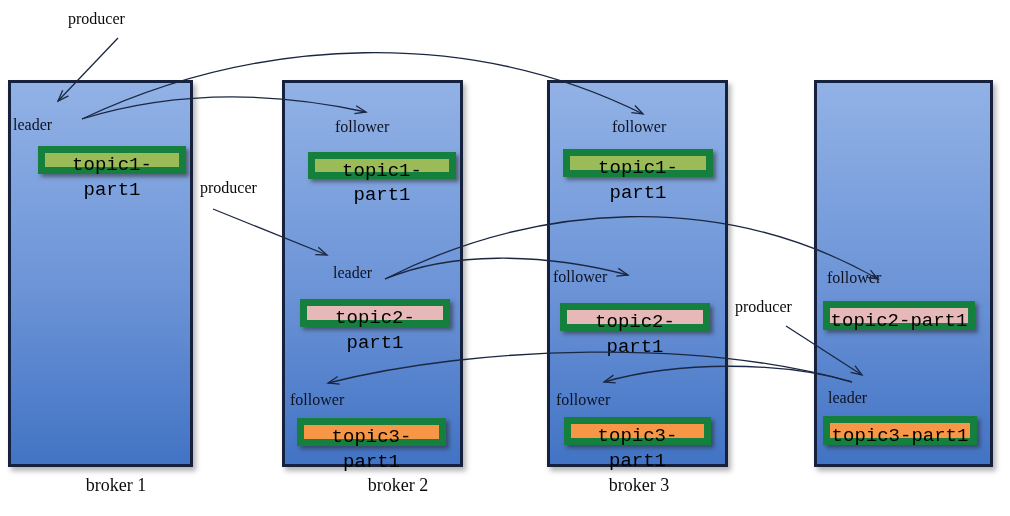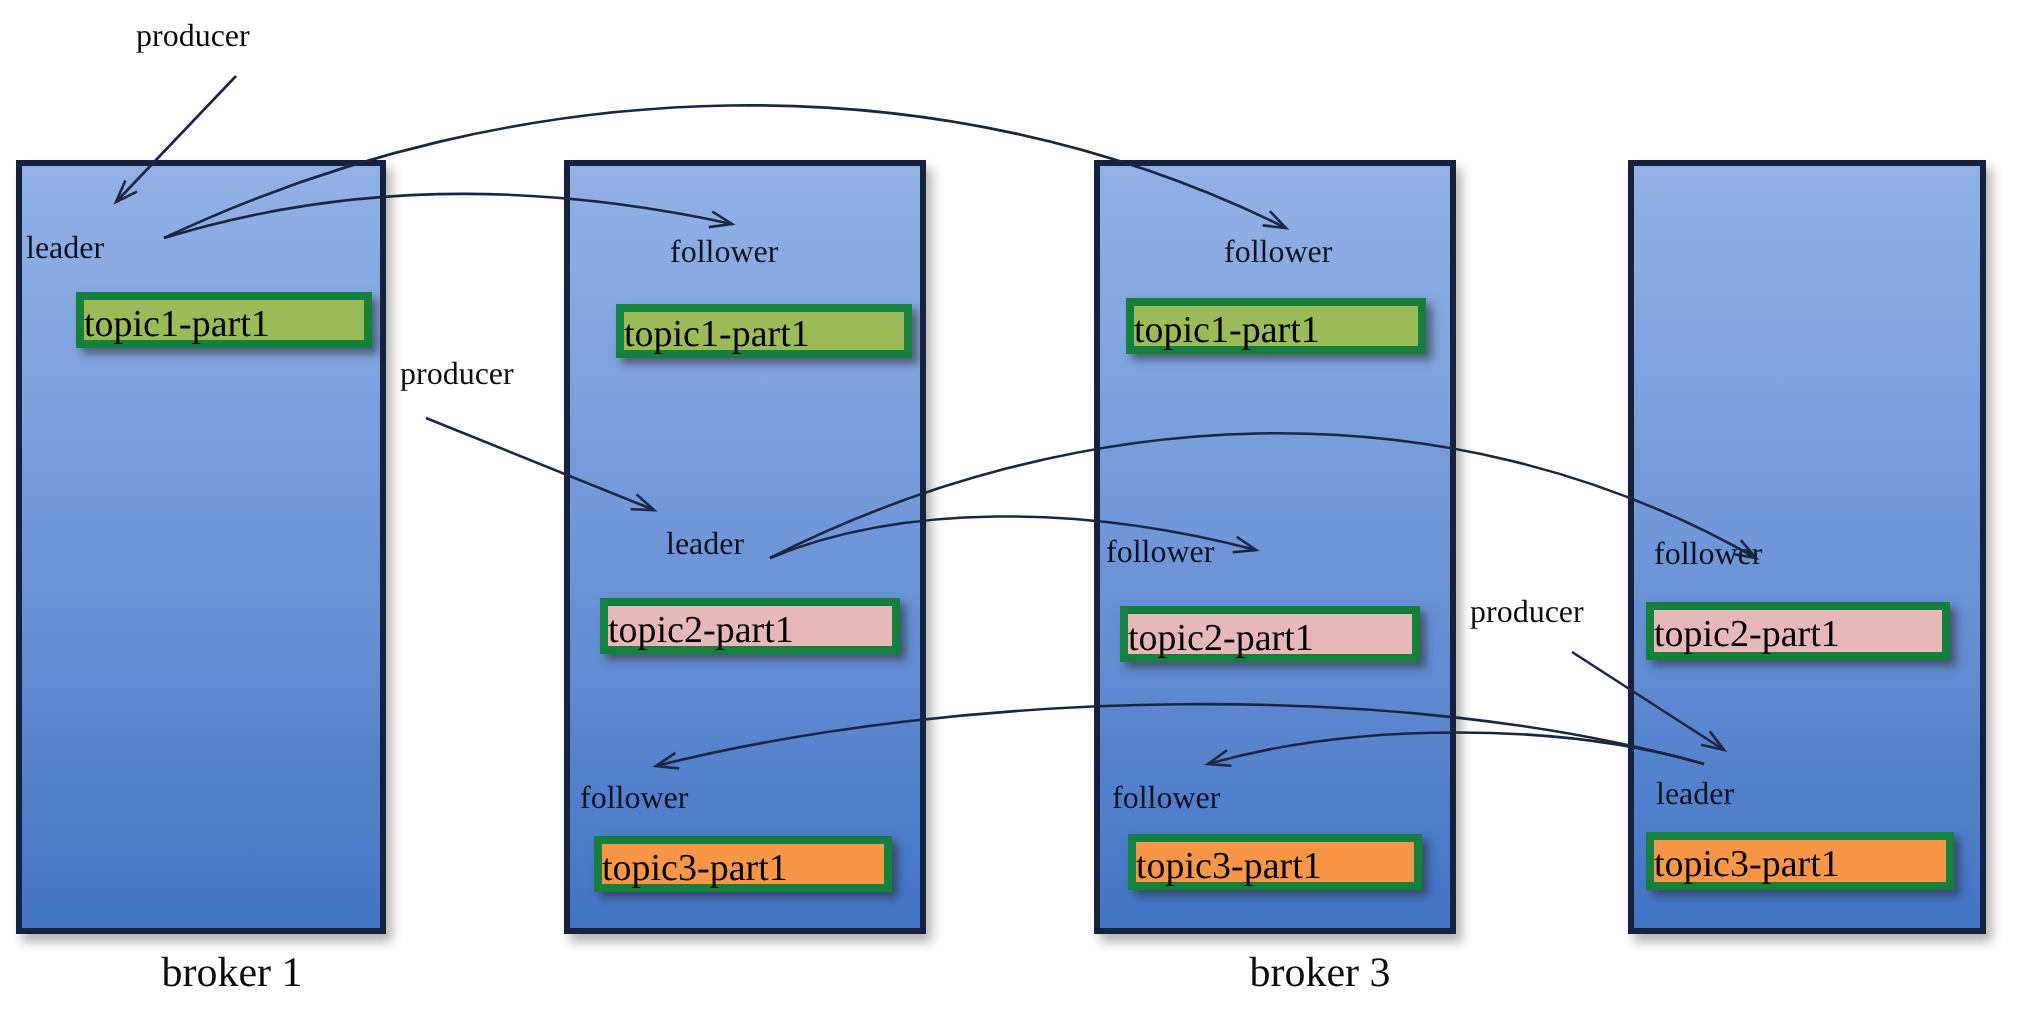--- a/index.html
+++ b/index.html
@@ -9,31 +9,31 @@
   }
   .broker {
     position:absolute; top:80px; height:387px; box-sizing:border-box;
     border:3px solid var(--broker-border,#16213d);
     background:linear-gradient(180deg, var(--broker-top,#92b2e6) 0%, #6b93d6 55%, var(--broker-bottom,#4273c4) 100%);
     box-shadow:3px 4px 5px rgba(90,90,90,0.45);
     z-index:1;
   }
   .topic {
     position:absolute; box-sizing:border-box; z-index:3;
-    border:4px solid #15803d; 
-    font-size:19px; color:#000; box-shadow:3px 3px 4px rgba(40,40,40,0.55);
+    border:7px solid #15803d; text-align:center;
+    font-size:19px; color:#000; box-shadow:3px 3px 4px rgba(40,40,40,0.55);font-family:Liberation Mono, monospace;
   }
   .lbl {
     position:absolute; z-index:3; font-size:16px; color:#0c1220;
     white-space:nowrap; line-height:1;
   }
   .producer-lbl { color:#0b0b0b; }
   .broker-name {
     position:absolute; top:476px; width:120px; text-align:center;
-    font-size:21px; color:#0b0b0b; z-index:3; line-height:1;
+    font-size:18px; color:#0b0b0b; z-index:3; line-height:1;
   }
   .arrows { position:absolute; left:0; top:0; z-index:4; }
   .arrows path, .arrows marker path {
     stroke:var(--arrow,#1b2742); fill:none; stroke-width:1.3;
   }
 </style>
 </head>
 <body>
 
 <div class="canvas">
@@ -63,21 +63,22 @@
   <div class="topic" style="left: 560px; top: 303px; width: 150px; height: 28px; line-height: 25px; background: rgb(230, 185, 184);">topic2-part1</div>
   <div class="lbl" style="left:556px; top:392px;">follower</div>
   <div class="topic" style="left: 564px; top: 417px; width: 147px; height: 28px; line-height: 25px; background: rgb(247, 150, 70);">topic3-part1</div>
 
   <div class="lbl" style="left:827px; top:270px;">follower</div>
   <div class="topic" style="left: 823px; top: 301px; width: 152px; height: 29px; line-height: 26px; background: rgb(230, 185, 184);">topic2-part1</div>
   <div class="lbl" style="left:828px; top:390px;">leader</div>
   <div class="topic" style="left: 823px; top: 416px; width: 154px; height: 29px; line-height: 26px; background: rgb(247, 150, 70);">topic3-part1</div>
 
   <div class="broker-name" style="left:56px;">broker 1</div>
-  <div class="broker-name" style="left:600px;">broker 3</div>
+  <div class="broker-name" style="left:338px;">broker 2</div>
+  <div class="broker-name" style="left:579px;">broker 3</div>
 
   <svg class="arrows" width="1010" height="516" viewBox="0 0 1010 516">
     <defs>
       <marker id="ah" markerUnits="userSpaceOnUse" markerWidth="14" markerHeight="12" refX="12" refY="5" orient="auto">
         <path d="M1,1 L12,5 L1,9"></path>
       </marker>
     </defs>
     <path d="M118,38 L58,101" marker-end="url(#ah)"></path>
     <path d="M82,119 C170,92 265,90 366,112" marker-end="url(#ah)"></path>
     <path d="M82,119 C260,35 470,28 643,114" marker-end="url(#ah)"></path>

